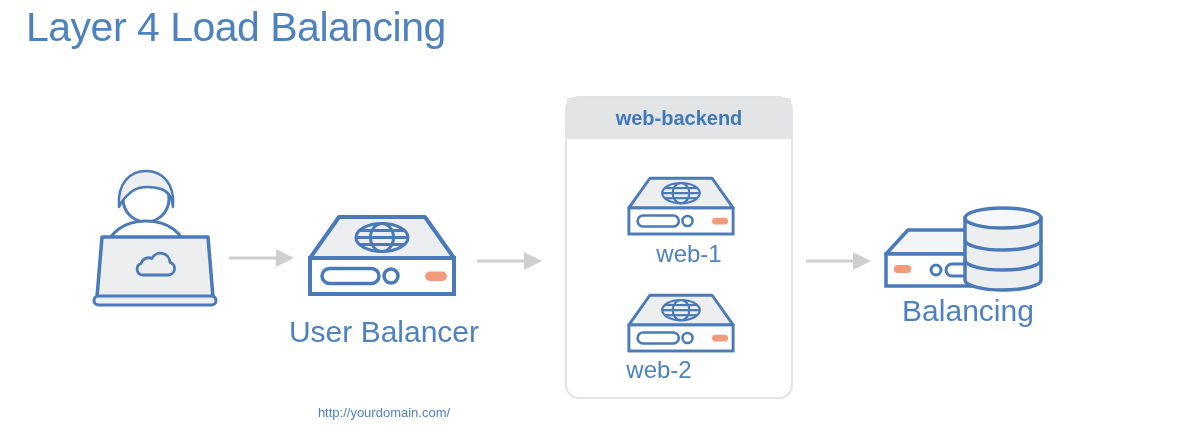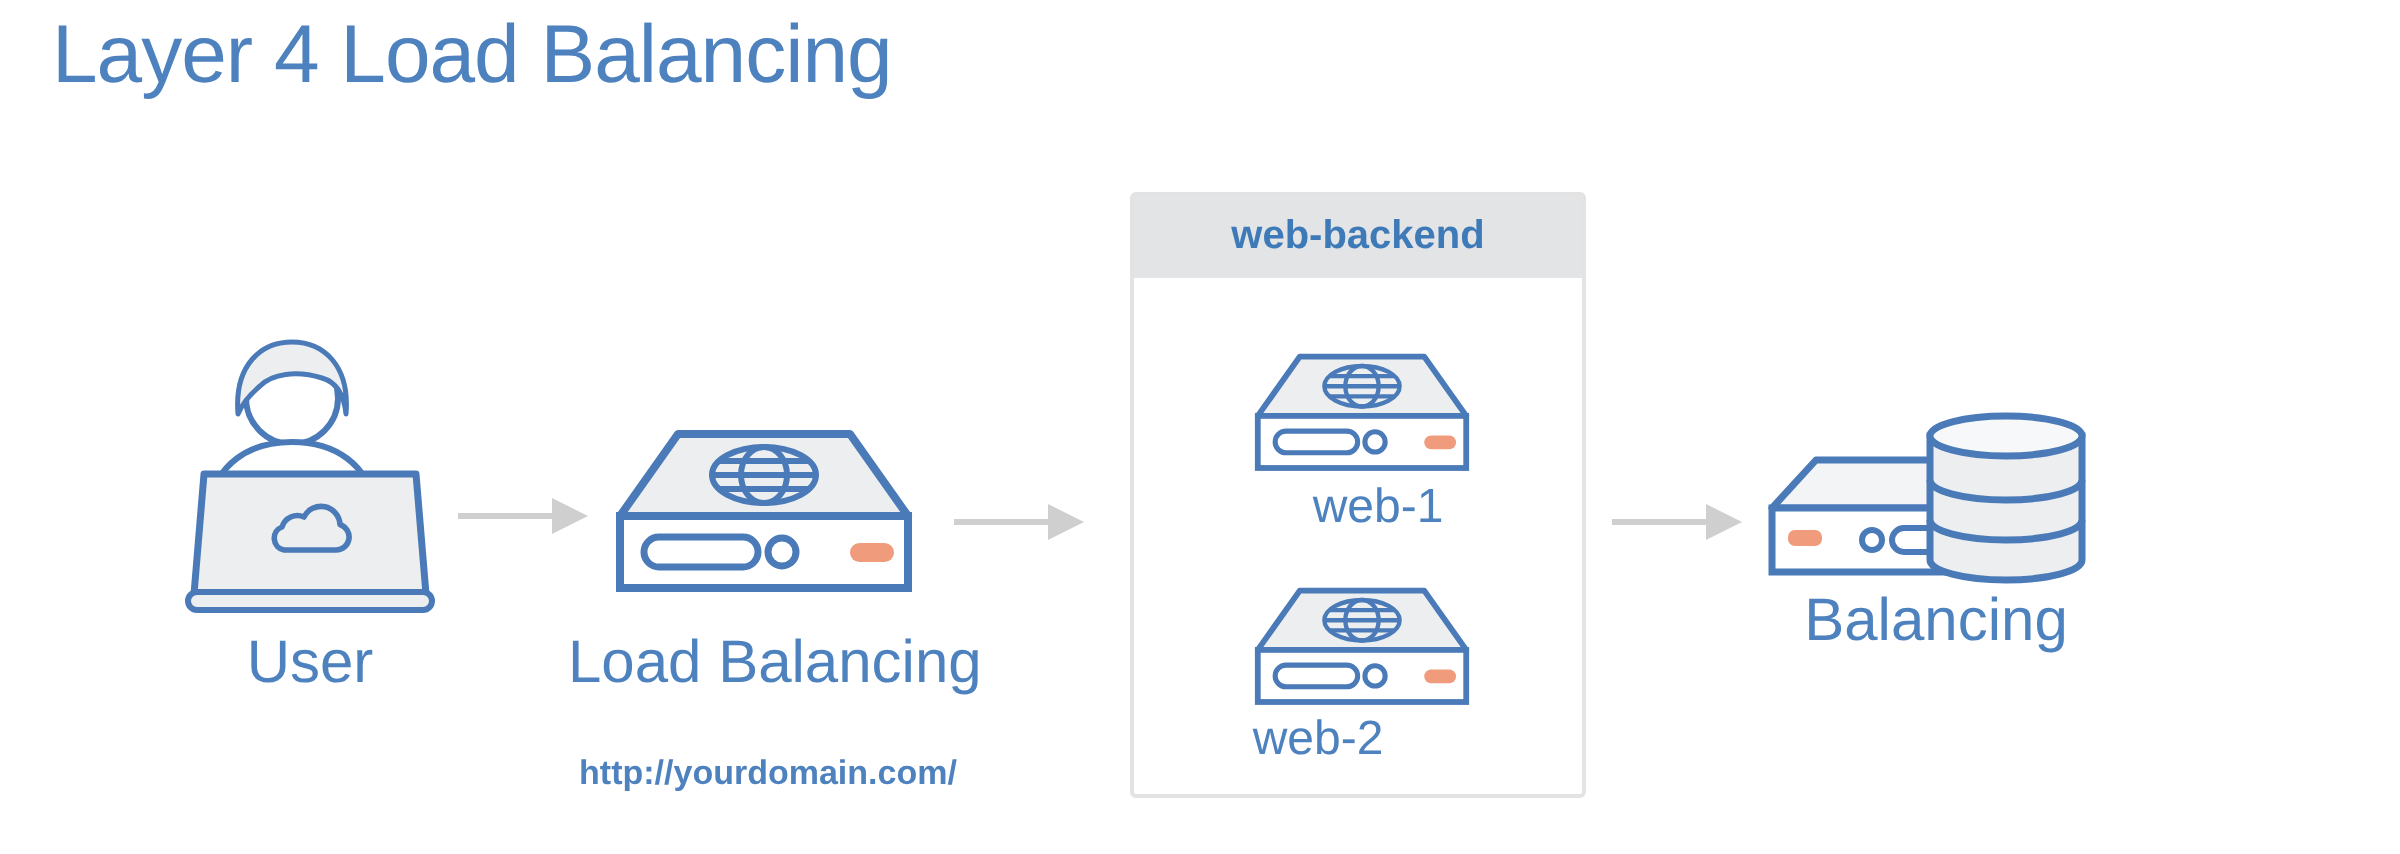--- a/index.html
+++ b/index.html
@@ -23,26 +23,26 @@
   }
 
   .abs{position:absolute;}
   .node-label{
     position:absolute;text-align:center;
     font-size:30px;color:var(--text-blue);white-space:nowrap;
   }
   .small-label{font-size:24px;}
   .lb-url{
     position:absolute;text-align:center;
-    font-size:17px;font-weight:700;color:var(--text-blue);white-space:nowrap;
+    font-size:13px;font-weight:400;color:var(--text-blue);white-space:nowrap;margin-top:28px;
   }
 
   .group-box{
     position:absolute;left:565px;top:96px;width:228px;height:303px;
-    background:#fff;border:2px solid var(--group-border);border-radius:3px;
+    background:#fff;border:2px solid var(--group-border);border-radius:14px;
   }
   .group-header{
     position:absolute;left:0;top:0;right:0;height:44px;
     background:var(--group-header-bg);
     border-bottom:3px solid #fff;
     display:flex;align-items:center;justify-content:center;
     font-size:20px;font-weight:700;color:var(--group-label-blue);
   }
 
   
@@ -62,42 +62,41 @@
   <div class="page-title">Layer 4 Load Balancing</div>
 
   <svg class="abs" style="left:88px;top:162px" width="134" height="146" viewBox="0 0 134 146">
     <circle class="fw sb" cx="58" cy="37" r="23" stroke-width="3"></circle>
     <path class="fg sb" stroke-width="2.5" stroke-linejoin="round" d="M31,45 C29,20 43,9 58,9 C74,9 87,21 85,45 C84,35 80,29 73,27 C60,23 48,25 42,31 C36,36 33,40 31,45 Z"></path>
     <path class="fw sb" stroke-width="3" d="M17,92 C19,70 37,59 58,59 C79,59 97,70 99,92 Z"></path>
     <polygon class="fg sb" stroke-width="3.5" stroke-linejoin="round" points="14,75 120,75 125,135 9,135"></polygon>
     <rect class="fg sb" stroke-width="3" x="6" y="134" width="122" height="9" rx="4.5"></rect>
     <path class="fg sb" stroke-width="2.8" stroke-linejoin="round" d="M54,113 L80,113 A6.5,6.5 0 0 0 82,100.3 A9.5,9.5 0 0 0 64,96.5 A8,8 0 0 0 53,101.5 A6,6 0 0 0 54,113 Z"></path>
   </svg>
-  <div class="node-label" style="left:88px;top:315px;width:134px">User</div>
 
   <svg class="abs arrow" style="left:228px;top:247px" width="68" height="22" viewBox="0 0 68 22">
     <line x1="1" y1="11" x2="49" y2="11"></line>
       <polygon points="48,2 66,11 48,20"></polygon>
   </svg>
 
   <svg class="abs" style="left:306px;top:214px" width="152" height="84" viewBox="0 0 152 84">
     <polygon class="fg sb" stroke-width="4" stroke-linejoin="round" points="33,3 119,3 148,44 4,44"></polygon>
     <g>
       <ellipse class="fg sb" stroke-width="3" cx="76" cy="23.5" rx="26" ry="14"></ellipse>
       <ellipse class="fn sb" stroke-width="3" cx="76" cy="23.5" rx="11.5" ry="14"></ellipse>
       <line class="sb" stroke-width="3" x1="54" y1="16.5" x2="98" y2="16.5"></line>
       <line class="sb" stroke-width="3" x1="50" y1="23.5" x2="102" y2="23.5"></line>
       <line class="sb" stroke-width="3" x1="54" y1="30.5" x2="98" y2="30.5"></line>
     </g>
     <rect class="fw sb" stroke-width="4" x="4" y="44" width="144" height="36"></rect>
     <rect class="fn sb" stroke-width="3.5" x="16" y="54.5" width="57" height="15" rx="7.5"></rect>
     <circle class="fn sb" stroke-width="3.5" cx="85" cy="62" r="7"></circle>
     <rect class="fo" x="119" y="57.5" width="22" height="9.5" rx="4.75"></rect>
   </svg>
-  <div class="node-label" style="left:284px;top:315px;width:200px">Load Balancing</div>
+  <div class="node-label" style="left:284px;top:315px;width:200px">User Balancer</div>
   <div class="lb-url" style="left:264px;top:377px;width:240px">http://yourdomain.com/</div>
 
   <svg class="abs arrow" style="left:476px;top:250px" width="68" height="22" viewBox="0 0 68 22">
     <line x1="1" y1="11" x2="49" y2="11"></line>
       <polygon points="48,2 66,11 48,20"></polygon>
   </svg>
 
   <div class="group-box">
     <div class="group-header">web-backend</div>
 

